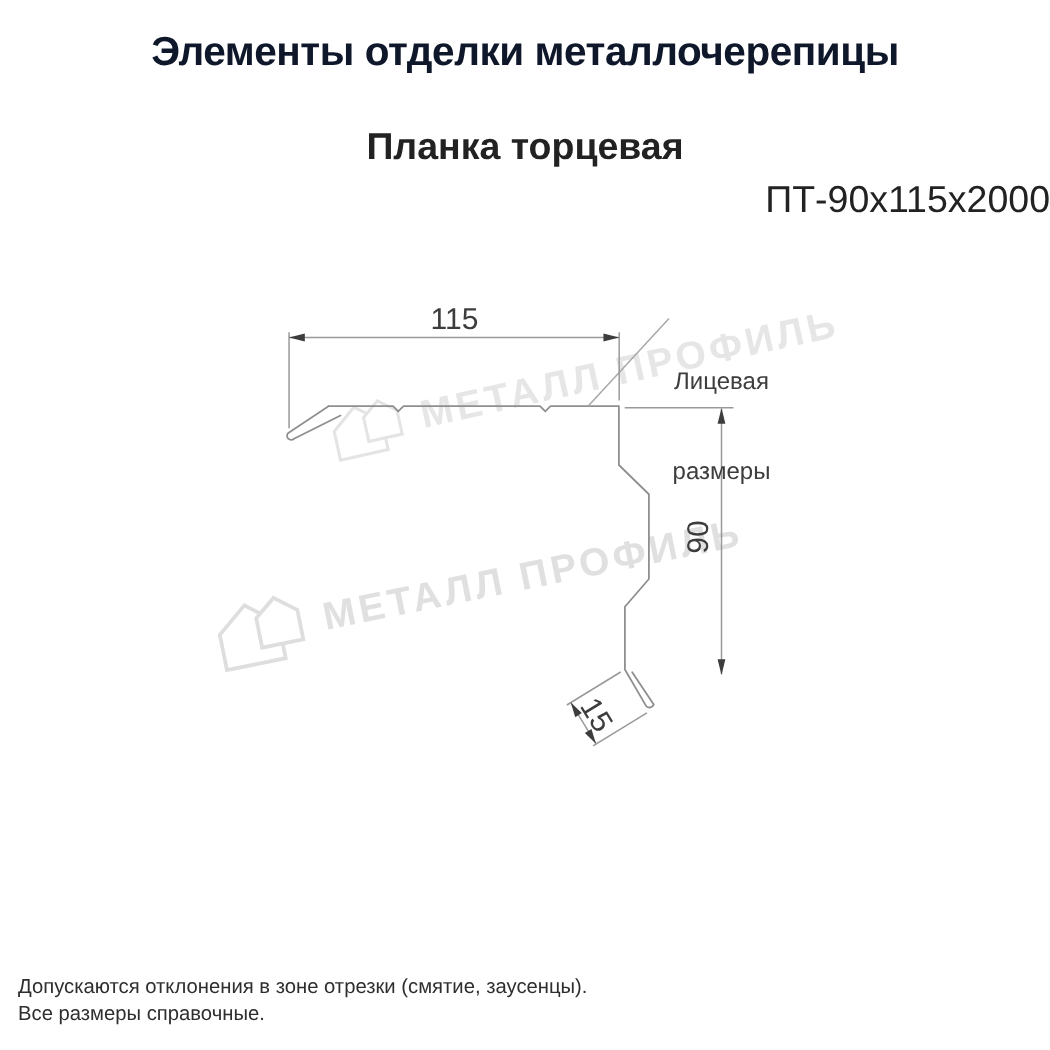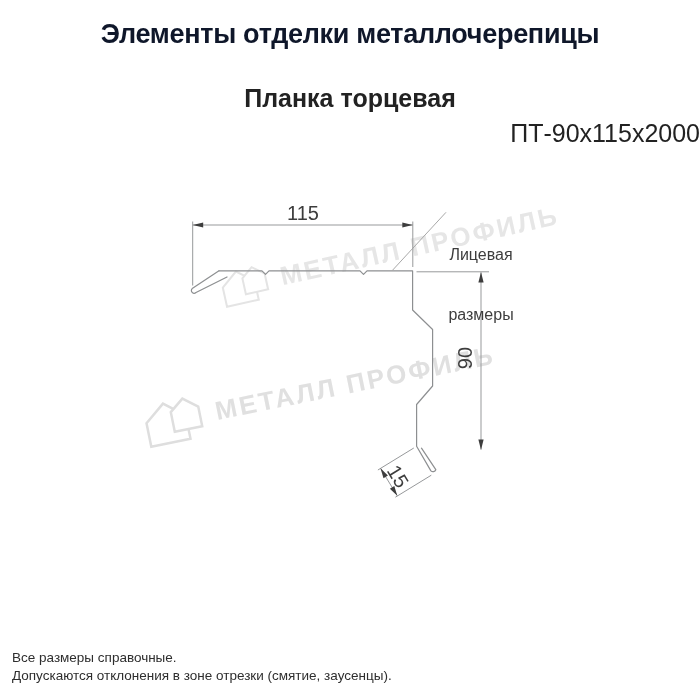--- a/index.html
+++ b/index.html
@@ -88,17 +88,17 @@
     <polygon points="397.3,495.8 389.9,488.7 394.3,486.0" fill="#3d3d3d"></polygon>
     <text x="392" y="480" text-anchor="middle" font-size="20" fill="#3d3d3d" transform="rotate(58.5 392 480)">15</text>
   </svg>
 
   <div class="facelabel hdr">
     <span>Лицевая</span>
     <span>размеры</span>
   </div>
 
   <div class="footnotes hdr">
+    <div>Допускаются отклонения в зоне отрезки (смятие, заусенцы).</div>
     <div>Все размеры справочные.</div>
-    <div>Допускаются отклонения в зоне отрезки (смятие, заусенцы).</div>
   </div>
 
 </div>
 
 </body></html>

